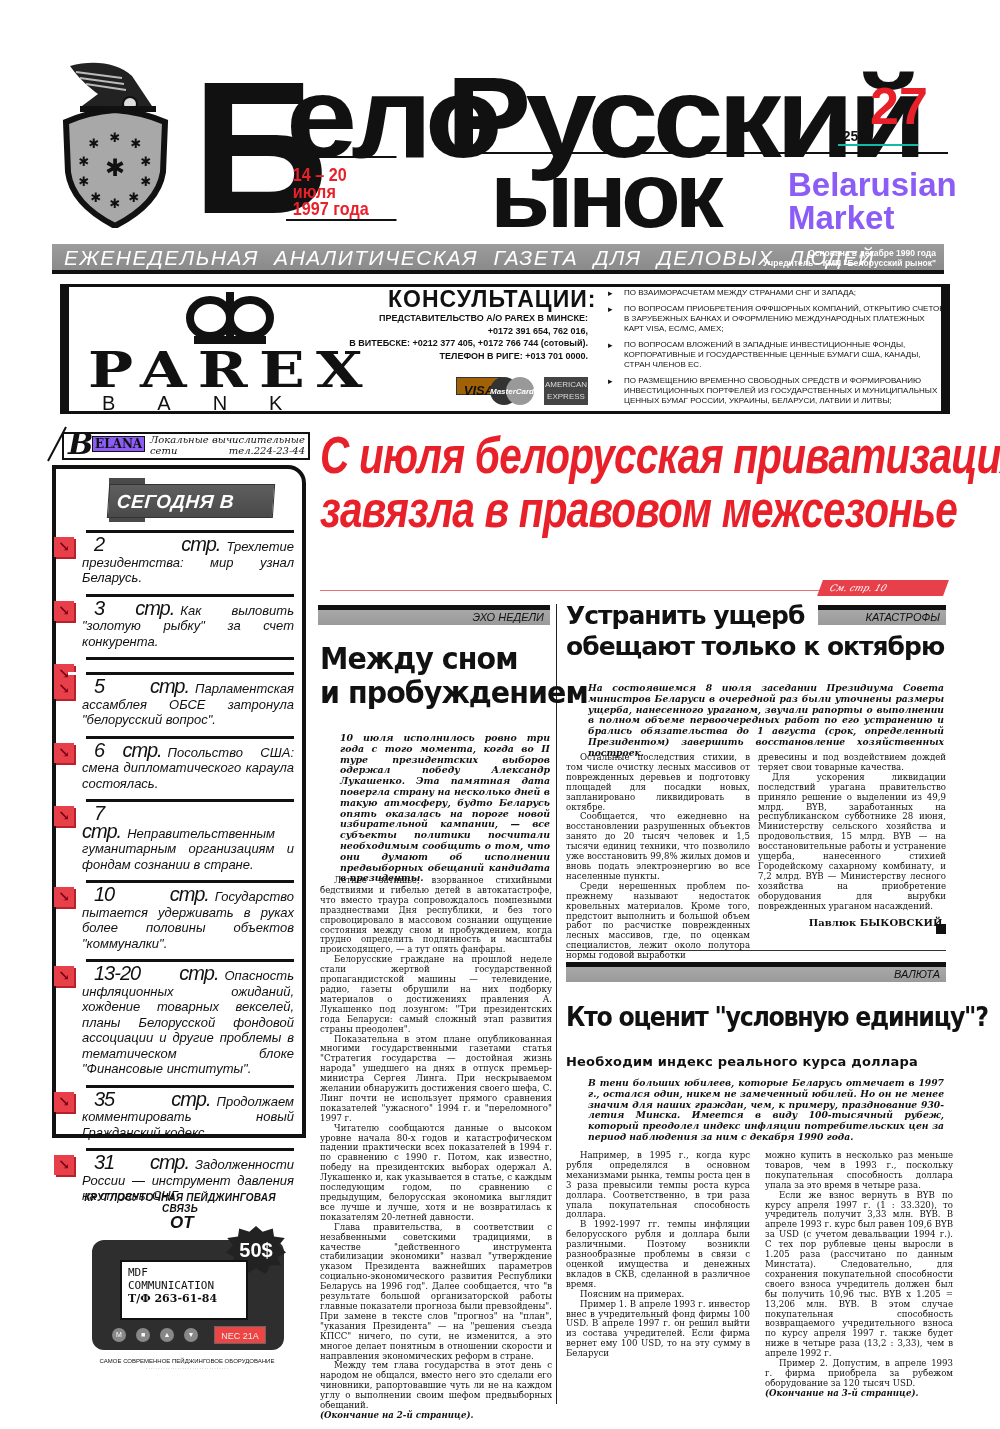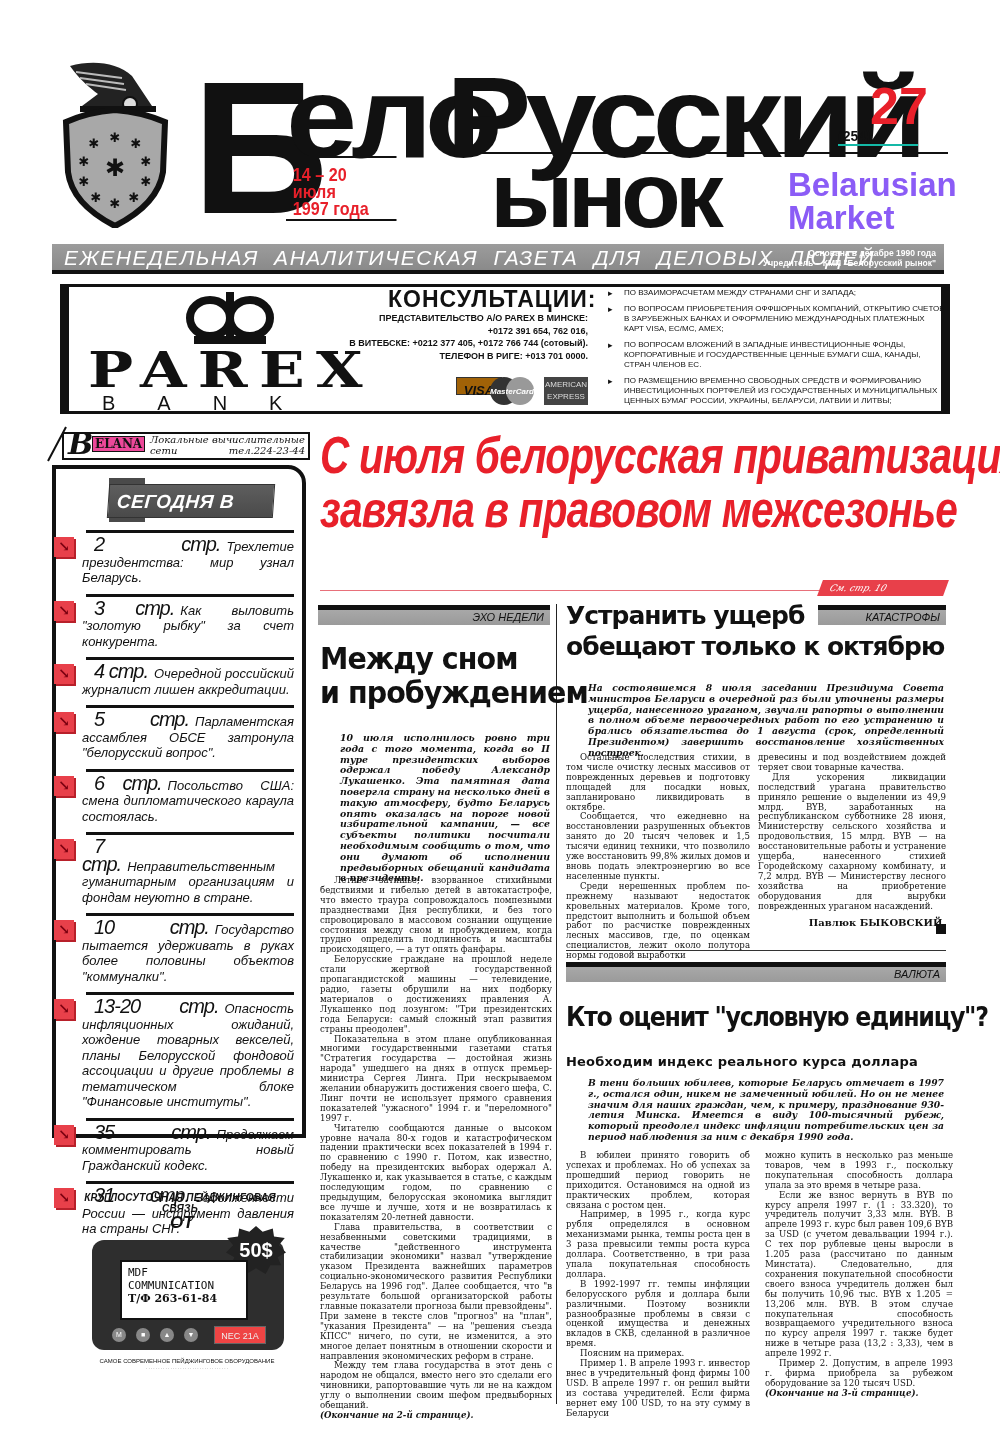--- a/index.html
+++ b/index.html
@@ -36,21 +36,21 @@
   .card-mc { left: 486px; top: 376px; width: 52px; height: 30px; }
   .card-amex { left: 544px; top: 377px; width: 44px; height: 28px; background: #444; color: #ddd; font-family: "Liberation Sans", sans-serif; font-size: 8px; line-height: 12px; text-align: center; padding-top: 2px; }
   .consult-items { left: 606px; top: 288px; width: 340px; font-family: "Liberation Sans", sans-serif; font-size: 8px; line-height: 10px; }
   .consult-item { position: relative; padding-left: 18px; margin-bottom: 6px; }
   .consult-item .bullet { position: absolute; left: 2px; top: 0; font-size: 9px; }
 
   
   .belana { left: 44px; top: 425px; width: 266px; height: 38px; }
   .belana-box { left: 62px; top: 432px; width: 248px; height: 28px; border: 2px solid #111; }
   .belana-logo { left: 68px; top: 426px; font-family: "DejaVu Serif", serif; font-style: italic; font-weight: bold; font-size: 30px; }
-  .belana-name { left: 92px; top: 436px; font-family: "DejaVu Serif", serif; font-weight: bold; font-size: 12px; border: 1px solid #111; padding: 0 2px; background: #ec4899; }
+  .belana-name { left: 92px; top: 436px; font-family: "DejaVu Serif", serif; font-weight: bold; font-size: 12px; border: 1px solid #111; padding: 0 2px; background: #8b5cf6; }
   .belana-desc { left: 150px; top: 434px; font-family: "DejaVu Serif", serif; font-style: italic; font-size: 10px; line-height: 11px; width: 155px; }
   .belana-tel { position: absolute; right: 0; }
 
   
   .contents { left: 52px; top: 465px; width: 254px; height: 673px; border: 4px solid #111; border-top-right-radius: 18px; }
   .contents-logo { left: 68px; top: 478px; width: 36px; height: 44px; background: #4a4a4a; color: #fff; font-family: "Liberation Sans", sans-serif; font-weight: 900; font-style: italic; font-size: 24px; text-align: center; line-height: 44px; margin-left: 41px; }
   .contents-title { left: 108px; top: 484px; width: 166px; height: 34px; background: linear-gradient(#5e5e5e, #4a4a4a); color: #fff; font-family: "Liberation Sans", sans-serif; font-style: italic; font-weight: bold; font-size: 19px; line-height: 34px; padding-left: 8px; letter-spacing: 0.5px; transform: skewX(-4deg); border: 1px solid #333; }
   .toc-list { left: 68px; top: 530px; width: 226px; }
   .toc-item { position: relative; border-top: 3px solid #111; margin-left: 0; padding-top: 4px; margin-bottom: 8px; }
   .toc-item::before { content: ""; position: absolute; top: -3px; left: 0; width: 18px; height: 3px; background: #fff; }
@@ -207,33 +207,32 @@
   <div class="toc-item">
     <div class="toc-arrow">↘</div>
     <div class="toc-text"><span class="pg">2 стр.</span><span>Трехлетие президентства: мир узнал Беларусь.</span></div>
   </div>
   <div class="toc-item">
     <div class="toc-arrow">↘</div>
     <div class="toc-text"><span class="pg">3 стр.</span><span>Как выловить "золотую рыбку" за счет конкурента.</span></div>
   </div>
   <div class="toc-item">
     <div class="toc-arrow">↘</div>
-    <div class="toc-text"><span class="pg">4 стр.</span><span>Очередной российский журналист лишен аккредитации.</span></div>
   </div>
   <div class="toc-item">
     <div class="toc-arrow">↘</div>
     <div class="toc-text"><span class="pg">5 стр.</span><span>Парламентская ассамблея ОБСЕ затронула "белорусский вопрос".</span></div>
   </div>
   <div class="toc-item">
     <div class="toc-arrow">↘</div>
     <div class="toc-text"><span class="pg">6 стр.</span><span>Посольство США: смена дипломатического караула состоялась.</span></div>
   </div>
   <div class="toc-item">
     <div class="toc-arrow">↘</div>
-    <div class="toc-text"><span class="pg">7 стр.</span><span>Неправительственным гуманитарным организациям и фондам неуютно в стране.</span></div>
+    <div class="toc-text"><span class="pg">7 стр.</span><span>Неправительственным гуманитарным организациям и фондам сознании в стране.</span></div>
   </div>
   <div class="toc-item">
     <div class="toc-arrow">↘</div>
     <div class="toc-text"><span class="pg">10 стр.</span><span>Государство пытается удерживать в руках более половины объектов "коммуналки".</span></div>
   </div>
   <div class="toc-item">
     <div class="toc-arrow">↘</div>
     <div class="toc-text"><span class="pg">13-20 стр.</span><span>Опасность инфляционных ожиданий, хождение товарных векселей, планы Белорусской фондовой ассоциации и другие проблемы в тематическом блоке "Финансовые институты".</span></div>
   </div>
   <div class="toc-item">
@@ -307,21 +306,20 @@
   <div class="a2-sign">Павлюк БЫКОВСКИЙ.</div>
 </div>
 <div class="abs end-square"></div>
 <div class="abs a2-rule"></div>
 
 <div class="abs sec-label a3-label">ВАЛЮТА</div>
 <div class="abs a3-title">Кто оценит "условную единицу"?</div>
 <div class="abs a3-sub">Необходим индекс реального курса доллара</div>
 <div class="abs a3-lede">В тени больших юбилеев, которые Беларусь отмечает в 1997 г., остался один, никем не замеченный юбилей. Но он не менее значим для наших граждан, чем, к примеру, празднование 930-летия Минска. Имеется в виду 100-тысячный рубеж, который преодолел индекс инфляции потребительских цен за период наблюдения за ним с декабря 1990 года.</div>
 <div class="abs body-text a3-col1">
-  <p>В юбилеи принято говорить об успехах и проблемах. Но об успехах за прошедший период говорить не приходится. Остановимся на одной из практических проблем, которая связана с ростом цен.</p>
   <p>Например, в 1995 г., когда курс рубля определялся в основном механизмами рынка, темпы роста цен в 3 раза превысили темпы роста курса доллара. Соответственно, в три раза упала покупательная способность доллара.</p>
   <p>В 1992-1997 гг. темпы инфляции белорусского рубля и доллара были различными. Поэтому возникли разнообразные проблемы в связи с оценкой имущества и денежных вкладов в СКВ, сделанной в различное время.</p>
   <p>Поясним на примерах.</p>
   <p>Пример 1. В апреле 1993 г. инвестор внес в учредительный фонд фирмы 100 USD. В апреле 1997 г. он решил выйти из состава учредителей. Если фирма вернет ему 100 USD, то на эту сумму в Беларуси</p>
 </div>
 <div class="abs body-text a3-col2">
   <p style="text-indent:0">можно купить в несколько раз меньше товаров, чем в 1993 г., поскольку покупательная способность доллара упала за это время в четыре раза.</p>
   <p>Если же взнос вернуть в BYB по курсу апреля 1997 г. (1 : 33.320), то учредитель получит 3,33 млн. BYB. В апреле 1993 г. курс был равен 109,6 BYB за USD (с учетом девальвации 1994 г.). С тех пор рублевые цены выросли в 1.205 раза (рассчитано по данным Минстата). Следовательно, для сохранения покупательной способности своего взноса учредитель должен был бы получить 10,96 тыс. BYB x 1.205 = 13,206 млн. BYB. В этом случае покупательная способность возвращаемого учредительного взноса по курсу апреля 1997 г. также будет ниже в четыре раза (13,2 : 3,33), чем в апреле 1992 г.</p>
   <p>Пример 2. Допустим, в апреле 1993 г. фирма приобрела за рубежом оборудование за 120 тысяч USD.</p>
   <div class="endnote">(Окончание на 3-й странице).</div>

